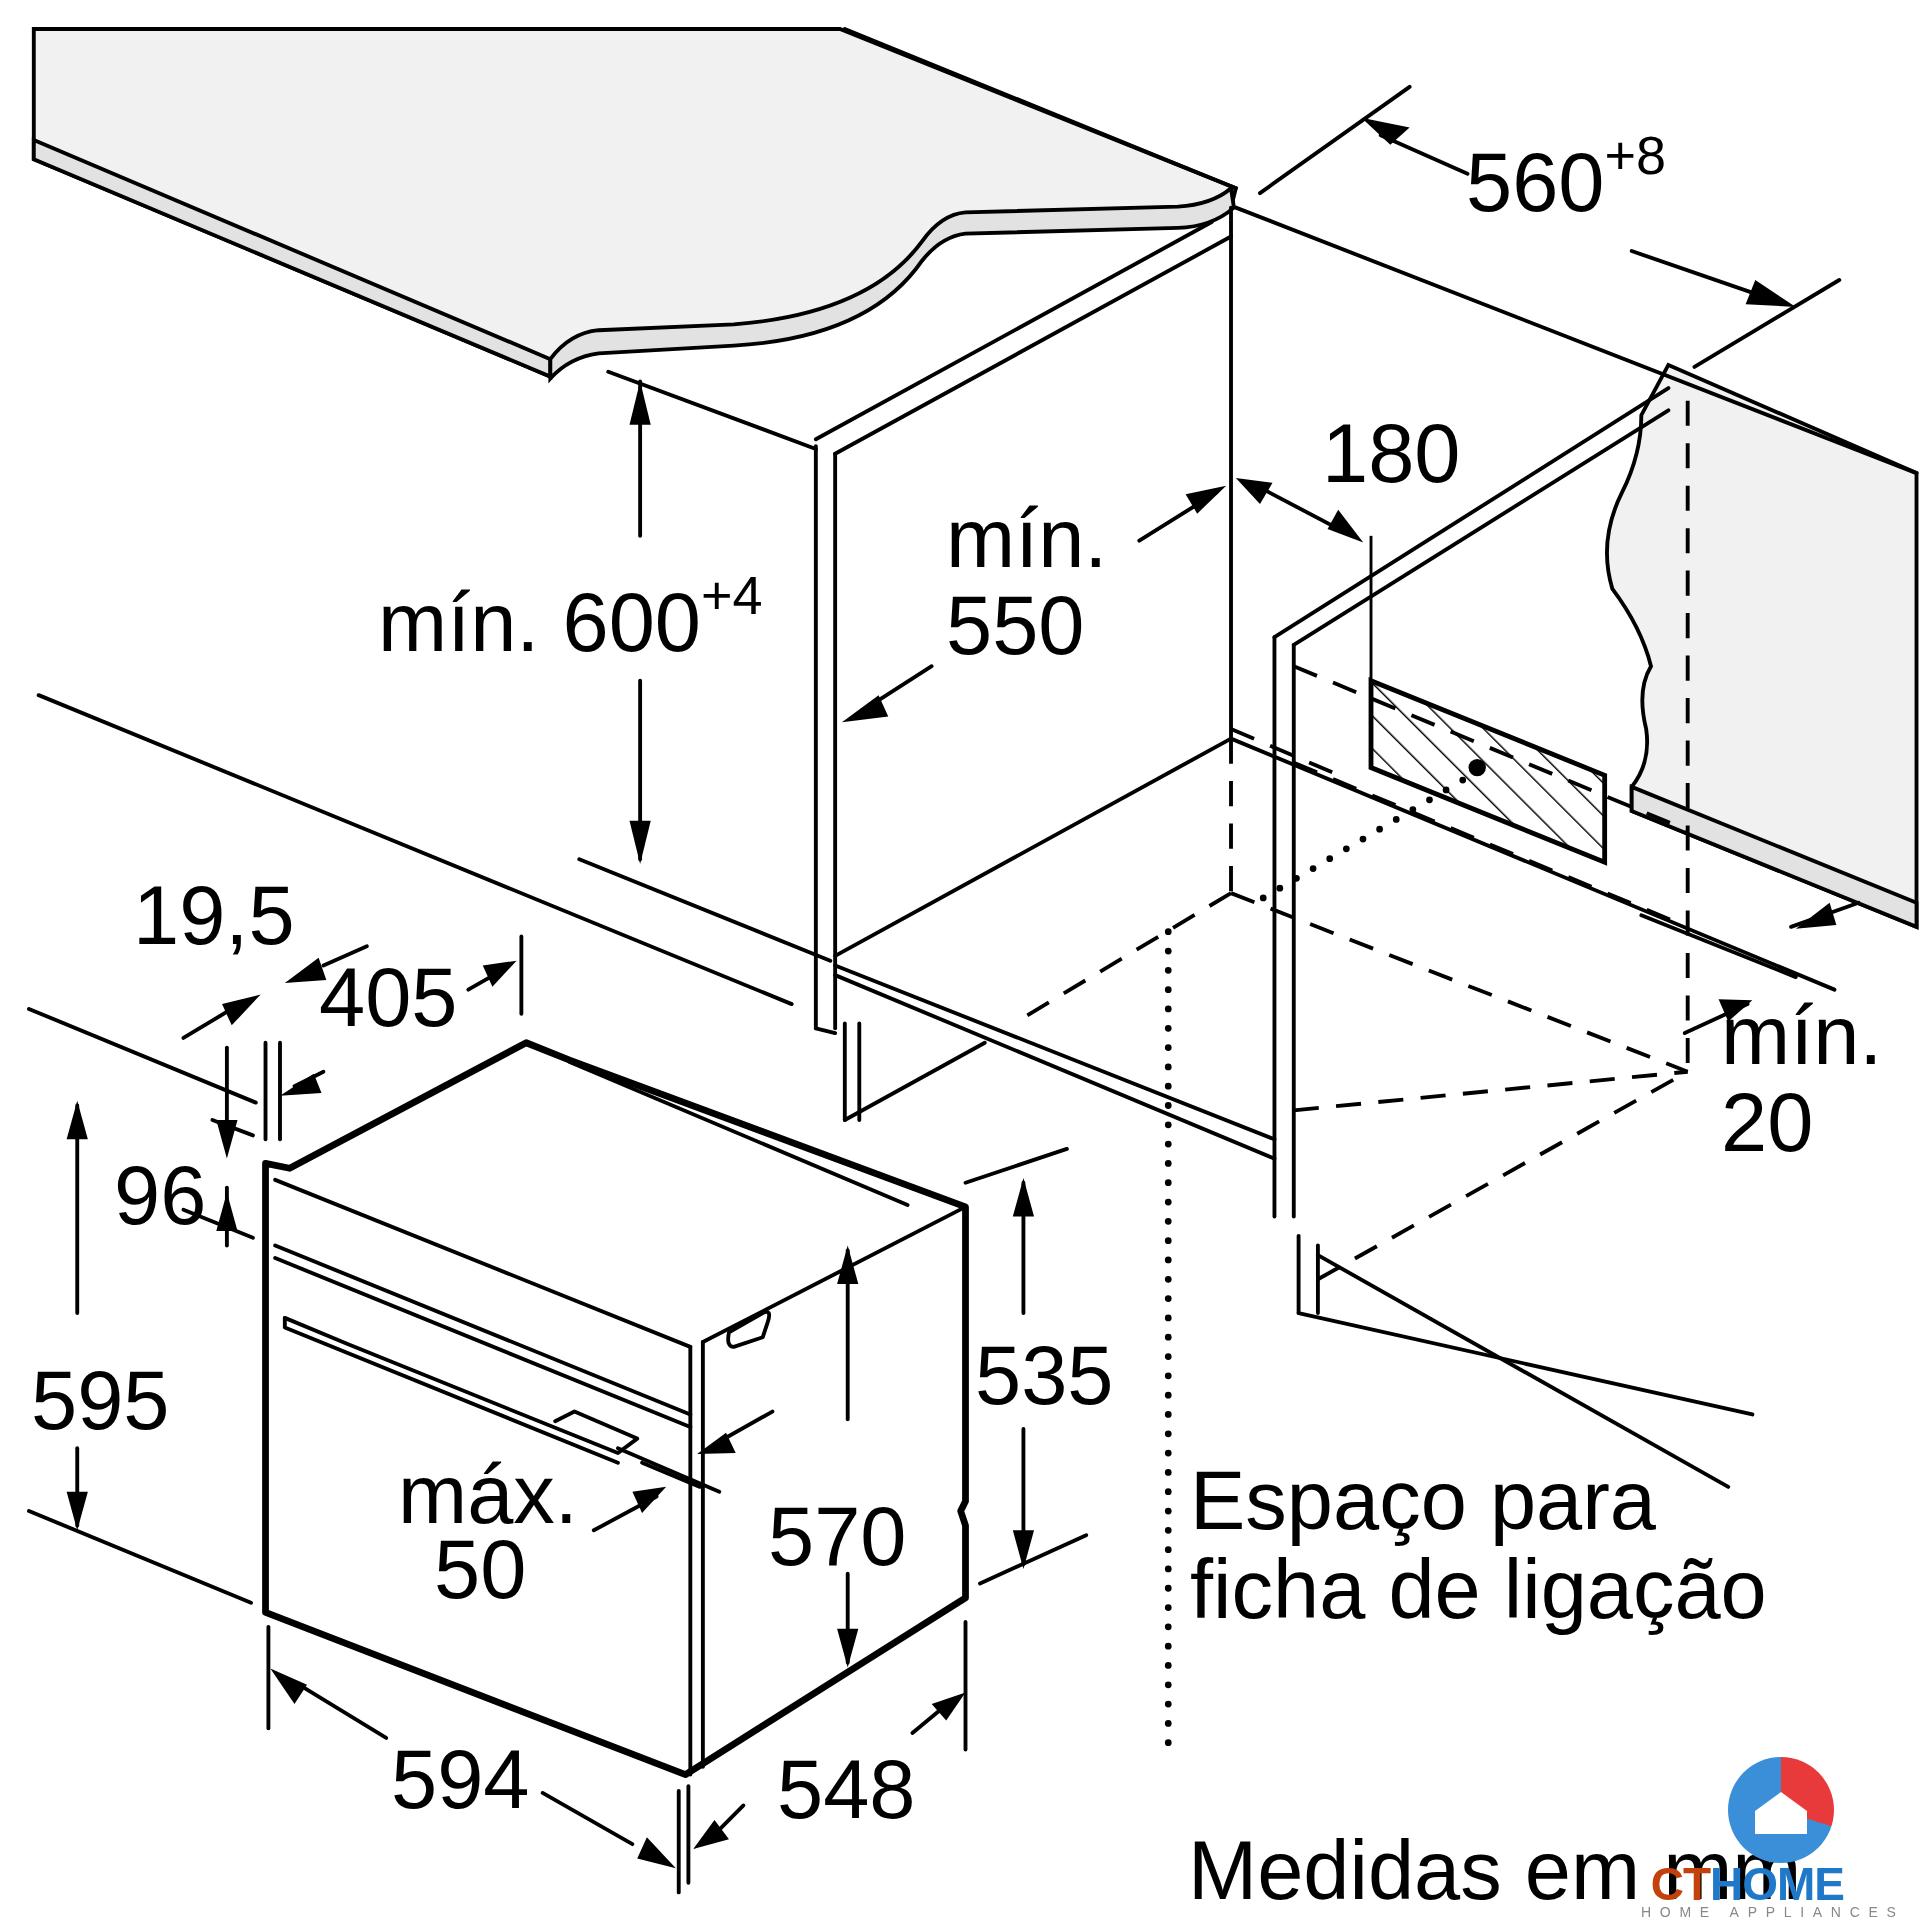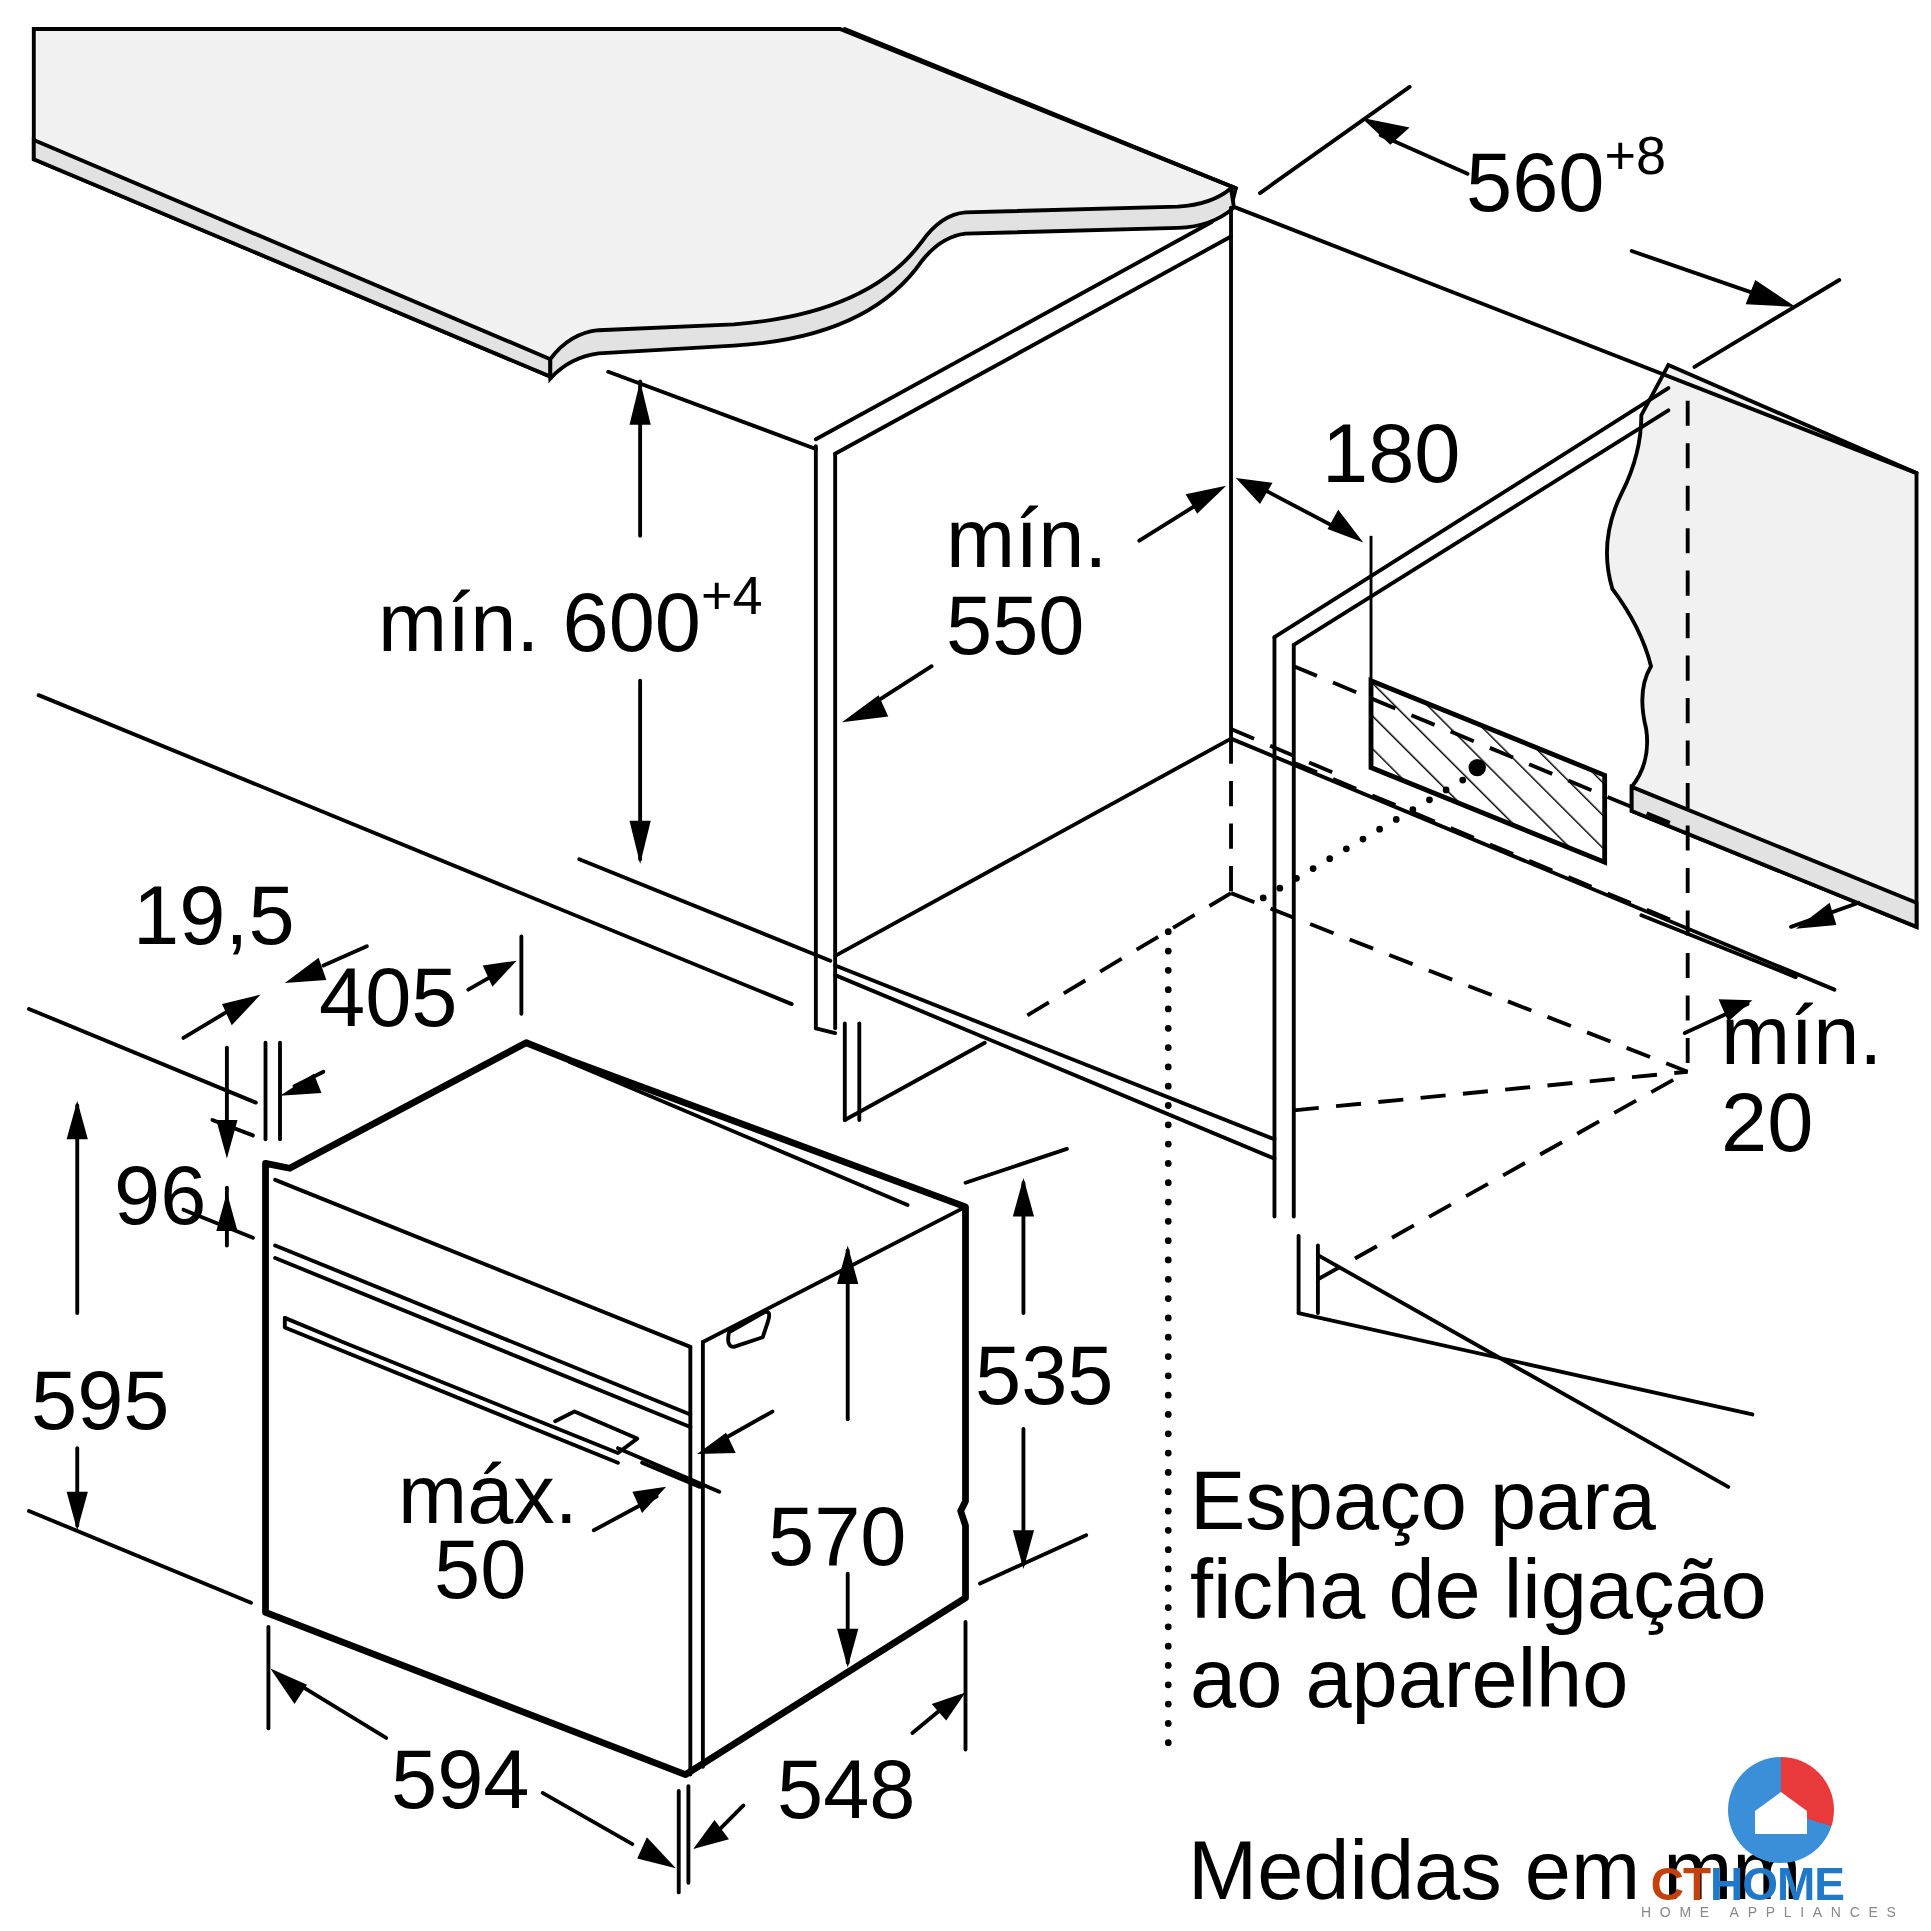--- a/index.html
+++ b/index.html
@@ -206,21 +206,20 @@
 <div class="lbl" style="left:398px;top:1453px;">máx.</div>
 <div class="lbl" style="left:434px;top:1528px;">50</div>
 <div class="lbl" style="left:768px;top:1495px;">570</div>
 <div class="lbl" style="left:975px;top:1334px;">535</div>
 <div class="lbl" style="left:391px;top:1738px;">594</div>
 <div class="lbl" style="left:777px;top:1748px;">548</div>
 
 <div class="note">
   <div>Espaço para</div>
   <div>ficha de ligação</div>
-  <div>ao aparelho</div>
 </div>
 <div class="units">Medidas em mm</div>
 
 <div class="logo">
   <div class="circle"></div>
   <div class="house"></div>
   <div class="word">
     <span class="ct">CT</span><span class="home">HOME</span>
   </div>
   <div class="sub">HOME APPLIANCES</div>

